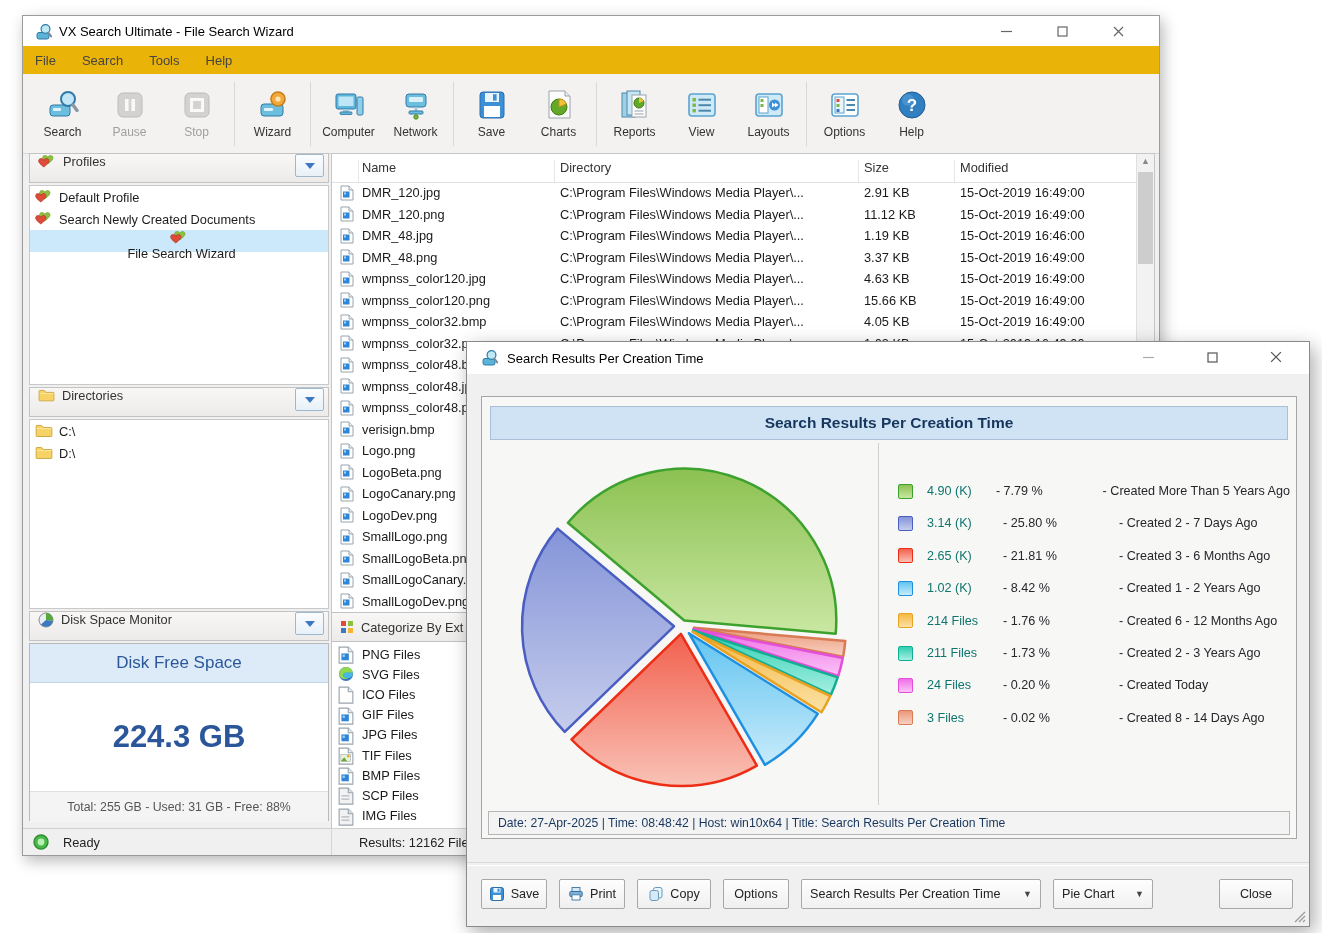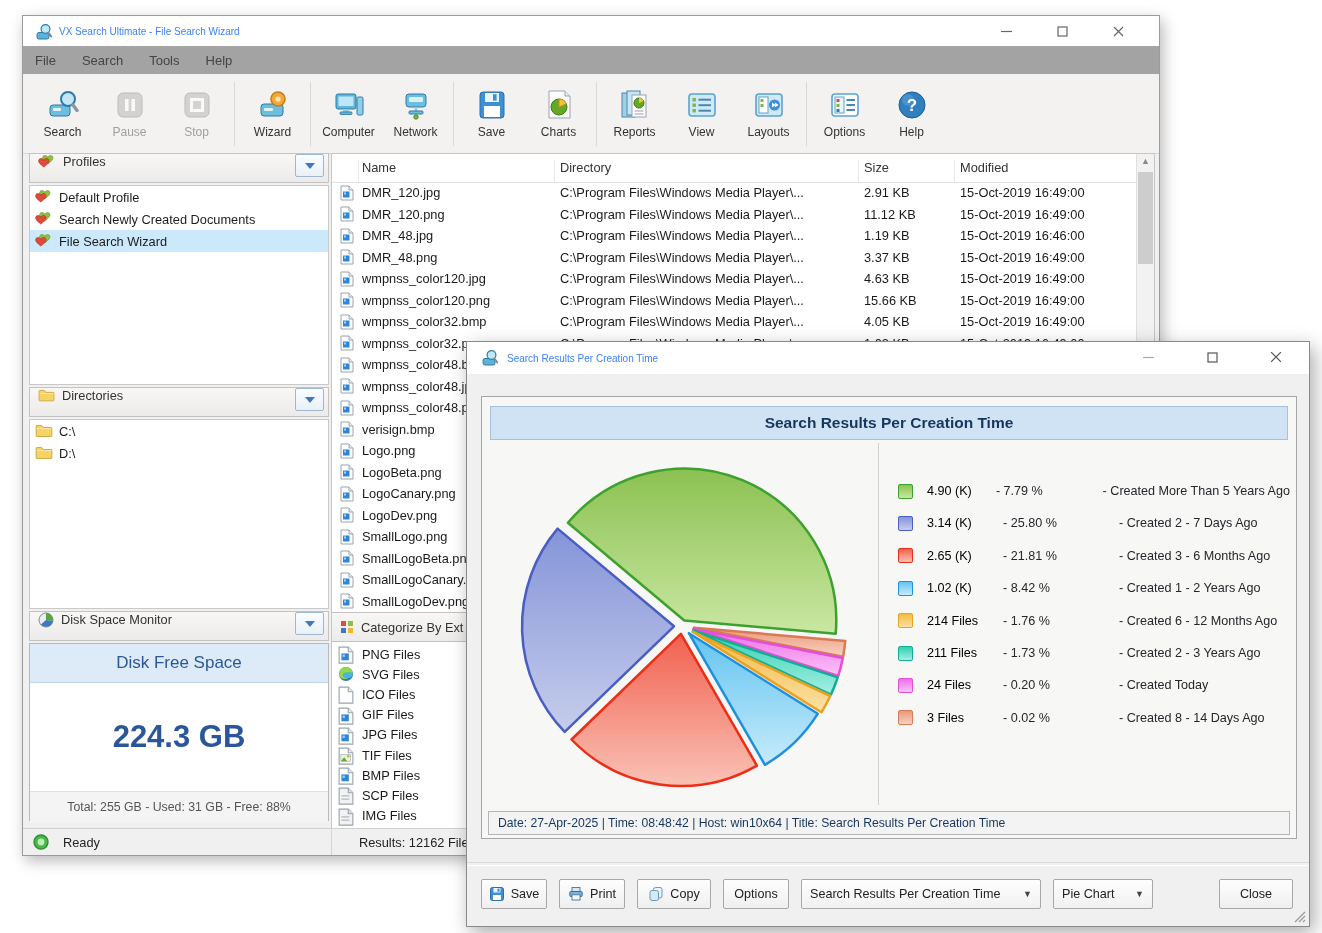--- a/index.html
+++ b/index.html
@@ -2,40 +2,40 @@
 <html><head>
 <meta charset="utf-8">
 <style>
   html,body{margin:0;padding:0;width:1322px;height:933px;background:#ffffff;overflow:hidden;
     font-family:"Liberation Sans",sans-serif;-webkit-font-smoothing:antialiased;}
   .abs{position:absolute;}
   .win{position:absolute;background:#f0f0f0;border:1px solid #9b9b9b;box-shadow:3px 5px 14px rgba(0,0,0,.28);}
   
   #main-win{left:22px;top:15px;width:1136px;height:839px;}
   .titlebar{position:absolute;left:0;top:0;right:0;height:30px;background:#ffffff;display:flex;align-items:center;}
-  .titlebar .ttl{font-size:10px;color:#3b82f6;margin-left:8px;text-align:center;}
+  .titlebar .ttl{font-size:13px;color:#000000;margin-left:8px;text-align:center;}
   .winctl{position:absolute;top:0;height:30px;display:flex;align-items:center;gap:26px;}
   .wbtn{width:30px;height:22px;display:flex;align-items:center;justify-content:center;color:#666;}
-  .menubar{position:absolute;left:0;top:30px;right:0;height:28px;background:#a3a3a3;border-bottom:1px solid #e3e3e3;display:flex;align-items:center;padding-left:12px;gap:26px;}
+  .menubar{position:absolute;left:0;top:30px;right:0;height:28px;background:#eab308;border-bottom:1px solid #e3e3e3;display:flex;align-items:center;padding-left:12px;gap:26px;}
   .menubar span{font-size:13px;color:#444;}
   .toolbar{position:absolute;left:0;top:58px;right:0;height:79px;background:#f4f2f0;border-bottom:1px solid #d6d6d6;display:flex;align-items:center;padding-left:6px;}
   .tbtn{width:67px;height:70px;display:flex;flex-direction:column;align-items:center;justify-content:center;gap:4px;border-radius:3px;}
   .tbtn .ic{width:32px;height:32px;}
   .tbtn .lb{font-size:12px;color:#333;}
   .tbtn.disabled .lb{color:#9f9f9f;}
   .tbtn.disabled .ic{opacity:.55;filter:grayscale(1);}
   .tsep{width:1px;height:64px;background:#d8d8d8;margin:0 4px;}
   
   .phdr{position:absolute;left:6px;width:300px;height:30px;background:linear-gradient(#f8f7f6,#edebe9);border:1px solid #c3c3c3;box-sizing:border-box;display:flex;padding:0 4px 0 8px;}
   .phdr .ptxt{font-size:12.8px;color:#333;margin-left:7px;flex:1;}
   .ddbtn{width:27px;height:21px;background:linear-gradient(#fbfdff,#e8f1f8);border:1px solid #9db8cc;border-radius:2px;display:flex;align-items:center;justify-content:center;}
   .plist{position:absolute;left:6px;width:300px;background:#ffffff;border:1px solid #c9c9c9;box-sizing:border-box;overflow:hidden;}
   .lrow{height:22px;display:flex;align-items:center;padding-left:5px;font-size:12.8px;color:#1c1c1c;white-space:nowrap;}
   .lrow .lic{width:18px;height:16px;margin-right:6px;flex:none;}
-  .lrow.sel{background:#cce8fb;}
+  .lrow.sel{background:#cce8fb;flex-direction:column;}
   
   #disk-panel{position:absolute;left:6px;width:300px;background:#ffffff;border:1px solid #b9b9b9;box-sizing:border-box;}
   #disk-band{height:38px;background:#dcebf7;border-bottom:1px solid #c3d6e8;display:flex;align-items:center;justify-content:center;font-size:17px;font-weight:normal;color:#2b579a;}
   #disk-val{height:108px;display:flex;align-items:center;justify-content:center;font-size:31px;font-weight:bold;color:#2b579a;}
   #disk-foot{height:30px;background:#f4f4f4;border-top:1px solid #e0e0e0;display:flex;align-items:center;justify-content:center;font-size:12.3px;color:#555;}
   
   .statusbar{position:absolute;left:0;bottom:0;right:0;height:26px;background:#f0f0f0;border-top:1px solid #d0d0d0;display:flex;align-items:center;}
   .statusbar .led{width:16px;height:16px;margin-left:10px;}
   .statusbar .stx{font-size:12.8px;color:#222;margin-left:14px;}
   
@@ -59,21 +59,21 @@
   
   #dlg{left:466px;top:341px;width:842px;height:584px;background:#f0f0f0;border:1px solid #8a8a8a;box-shadow:4px 6px 18px rgba(0,0,0,.33);position:absolute;}
   #dlg .titlebar{height:32px;}
   #chart-panel{position:absolute;left:14px;top:54px;width:816px;height:443px;background:#f7f7f6;border:1px solid #a6a6a6;box-sizing:border-box;}
   #chart-band{position:absolute;left:8px;top:9px;right:8px;height:34px;background:#cfe3f5;border:1px solid #a9c0d6;box-sizing:border-box;display:flex;align-items:center;justify-content:center;font-size:15.5px;font-weight:bold;color:#17365d;}
   #pie-svg{position:absolute;left:2px;top:48px;}
   #leg-div{position:absolute;left:396px;top:46px;height:362px;width:1px;background:#cfcfcf;}
   #legend{position:absolute;left:402px;top:46px;right:6px;height:362px;}
   .legrow{position:absolute;left:14px;right:0;height:20px;display:flex;align-items:center;}
   .sw{width:15px;height:15px;border-radius:2px;margin-right:14px;flex:none;box-sizing:border-box;}
-  .lval{width:76px;font-size:12.6px;color:#000000;}
+  .lval{width:76px;font-size:12.6px;color:#0f766e;}
   .lpct{width:100px;font-size:12.6px;color:#26262b;}
   .llab{font-size:12.6px;color:#26262b;white-space:nowrap;margin-left:16px;}
   #chart-foot{position:absolute;left:6px;right:6px;top:414px;height:24px;background:#f3f3f3;border:1px solid #b5b5b5;box-sizing:border-box;display:flex;align-items:center;padding-left:9px;font-size:12.2px;color:#17365d;white-space:nowrap;}
   #dlg-sep{position:absolute;left:0;right:0;top:520px;height:2px;border-top:1px solid #dadada;border-bottom:1px solid #fdfdfd;}
   .dbtn{position:absolute;top:537px;height:30px;background:linear-gradient(#fefefe,#efefef);border:1px solid #a8a8a8;border-radius:2px;box-sizing:border-box;display:flex;align-items:center;justify-content:center;gap:6px;font-size:12.6px;color:#222;}
   .dbtn .bic{width:16px;height:16px;}
   .combo{position:absolute;top:537px;height:30px;background:linear-gradient(#fefefe,#f1f1f1);border:1px solid #a8a8a8;border-radius:2px;box-sizing:border-box;display:flex;align-items:center;font-size:12.6px;color:#222;padding:0 8px;}
   .combo .ctext{flex:1;white-space:nowrap;overflow:hidden;}
   .combo .carr{font-size:9px;color:#444;margin-left:6px;}
   #grip{position:absolute;right:3px;bottom:3px;width:12px;height:12px;}

